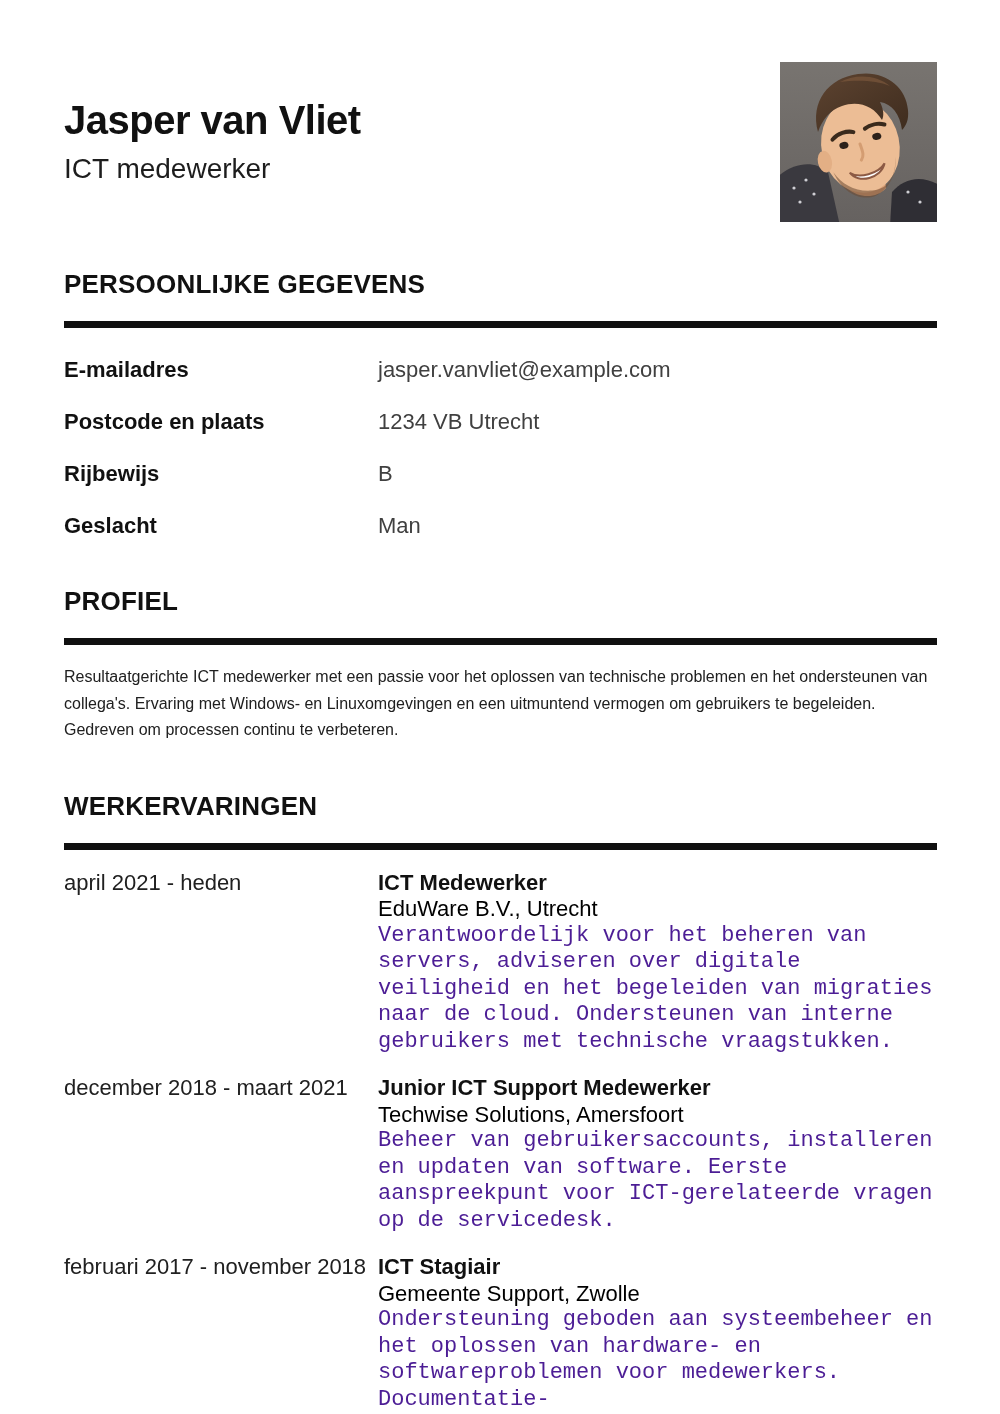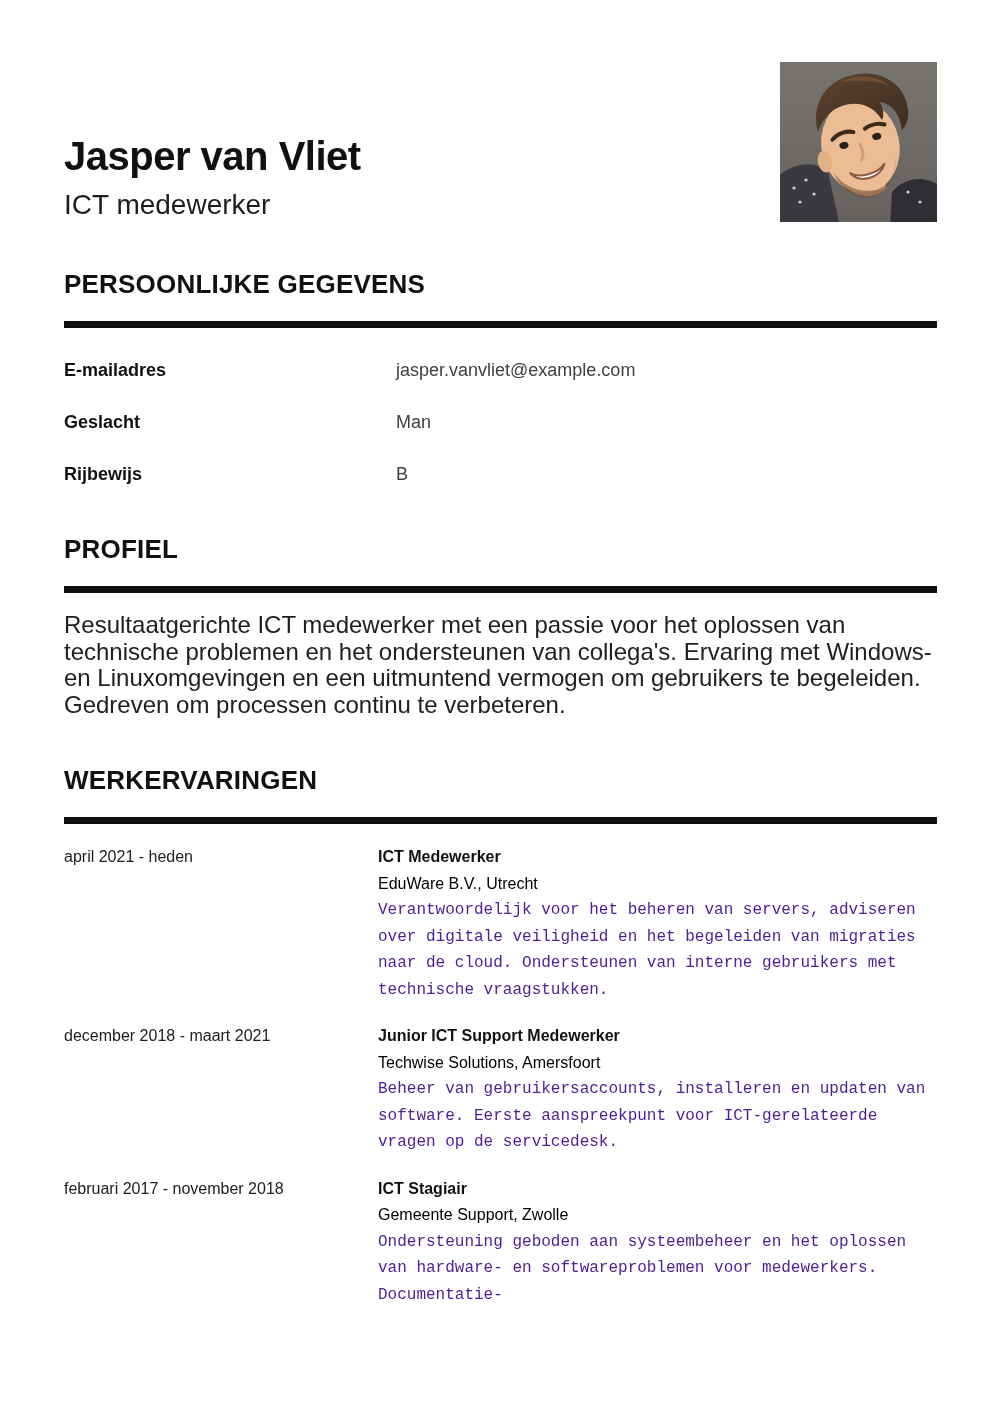--- a/index.html
+++ b/index.html
@@ -11,21 +11,21 @@
     height: 1414px;
     margin: 0 auto;
     background: #ffffff;
     padding: 60px 63px 0 64px;
     overflow: hidden;
   }
   
   .header {
     display: flex;
     justify-content: space-between;
-    align-items: flex-end;
+    align-items: center;
     min-height: 160px;
   }
   .name {
     font-size: 40px;
     line-height: 48px;
     font-weight: 700;
     letter-spacing: -0.5px;
     color: #111111;
   }
   .subtitle {
@@ -57,45 +57,44 @@
     margin-top: 25px;
   }
   .section-personal { margin-top: 50px; }
   .section-profile { margin-top: 52px; }
   .section-experience { margin-top: 50px; }
   
   .detail-rows { margin-top: 31px; }
   .detail-row {
     display: flex;
     margin-bottom: 30px;
-    font-size: 18px;
+    font-size: 22px;
     line-height: 22px;
-    gap: 18px;
   }
   .detail-label {
     width: 314px;
     flex: 0 0 314px;
     font-weight: 700;
     color: #111111;
   }
   .detail-value { flex: 1; color: #404040; }
   
   .profile-text {
     margin-top: 19px;
-    font-size: 24px;
+    font-size: 16px;
     line-height: 26.5px;
     color: #202020;
     max-width: 873px;
   }
   
   .entries { margin-top: 20px; }
   .entry {
     display: flex;
     margin-bottom: 20px;
-    font-size: 16px;
+    font-size: 22px;
     line-height: 26.5px;
   }
   .entry-period {
     width: 314px;
     flex: 0 0 314px;
     color: #202020;
   }
   .entry-body { flex: 1; }
   .entry-role { font-weight: 700; color: #111111; }
   .entry-company { color: #000000; }
@@ -164,26 +163,30 @@
 
   <div class="section-personal">
     <div class="section-heading">PERSOONLIJKE GEGEVENS</div>
     <div class="rule"></div>
     <div class="detail-rows">
       <div class="detail-row">
         <div class="detail-label">E-mailadres</div>
         <div class="detail-value">jasper.vanvliet@example.com</div>
       </div>
       <div class="detail-row">
+        <div class="detail-label">Postcode en plaats</div>
+        <div class="detail-value">1234 VB Utrecht</div>
+      </div>
+      <div class="detail-row">
+        <div class="detail-label">Rijbewijs</div>
+        <div class="detail-value">B</div>
+      </div>
+      <div class="detail-row">
         <div class="detail-label">Geslacht</div>
         <div class="detail-value">Man</div>
-      </div>
-      <div class="detail-row">
-        <div class="detail-label">Rijbewijs</div>
-        <div class="detail-value">B</div>
       </div>
     </div>
   </div>
 
   <div class="section-profile">
     <div class="section-heading">PROFIEL</div>
     <div class="rule"></div>
     <div class="profile-text">Resultaatgerichte ICT medewerker met een passie voor het oplossen van technische problemen en het ondersteunen van collega's. Ervaring met Windows- en Linuxomgevingen en een uitmuntend vermogen om gebruikers te begeleiden. Gedreven om processen continu te verbeteren.</div>
   </div>
 

